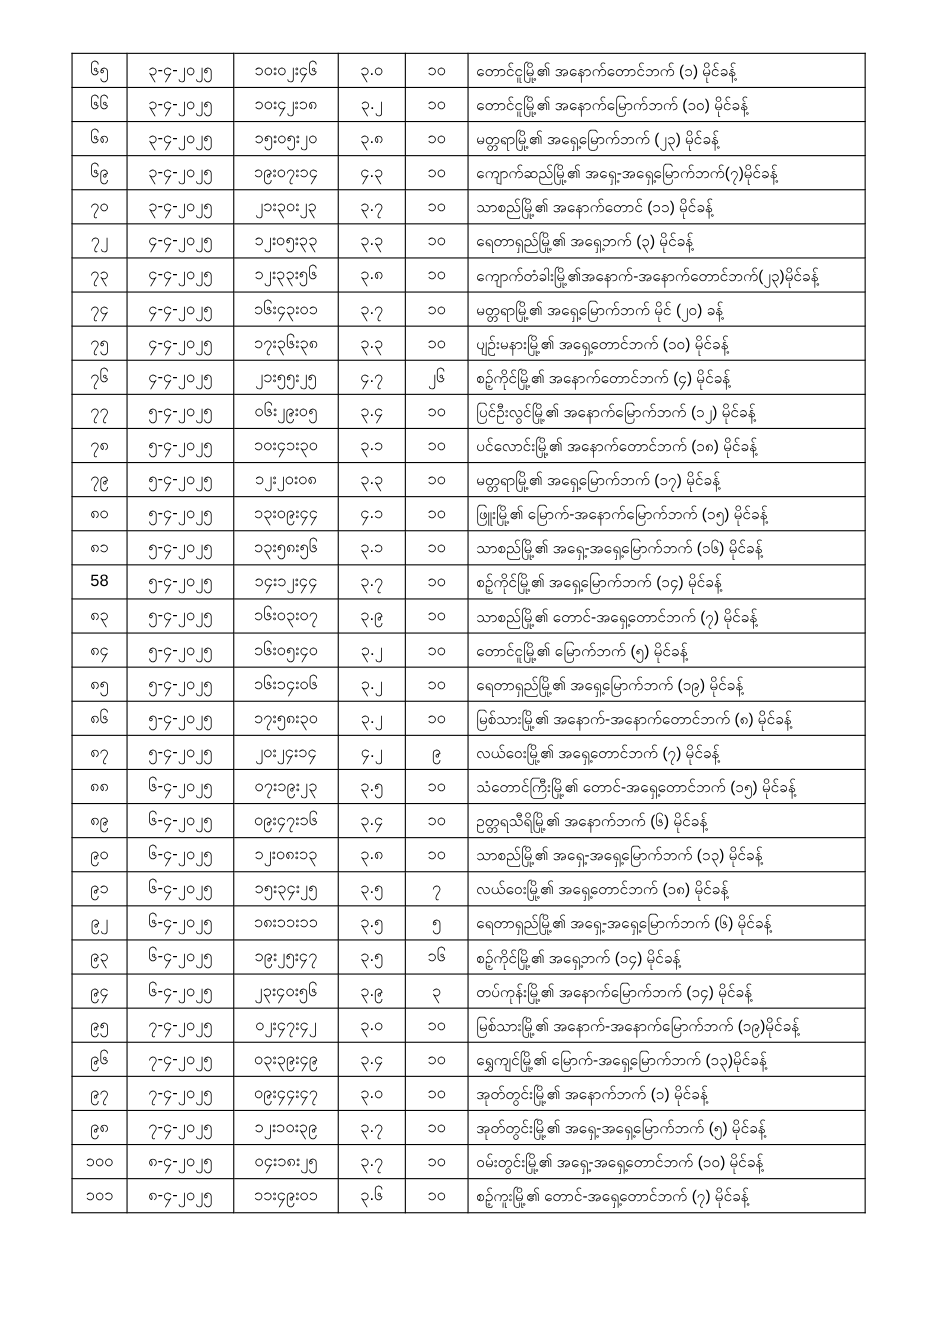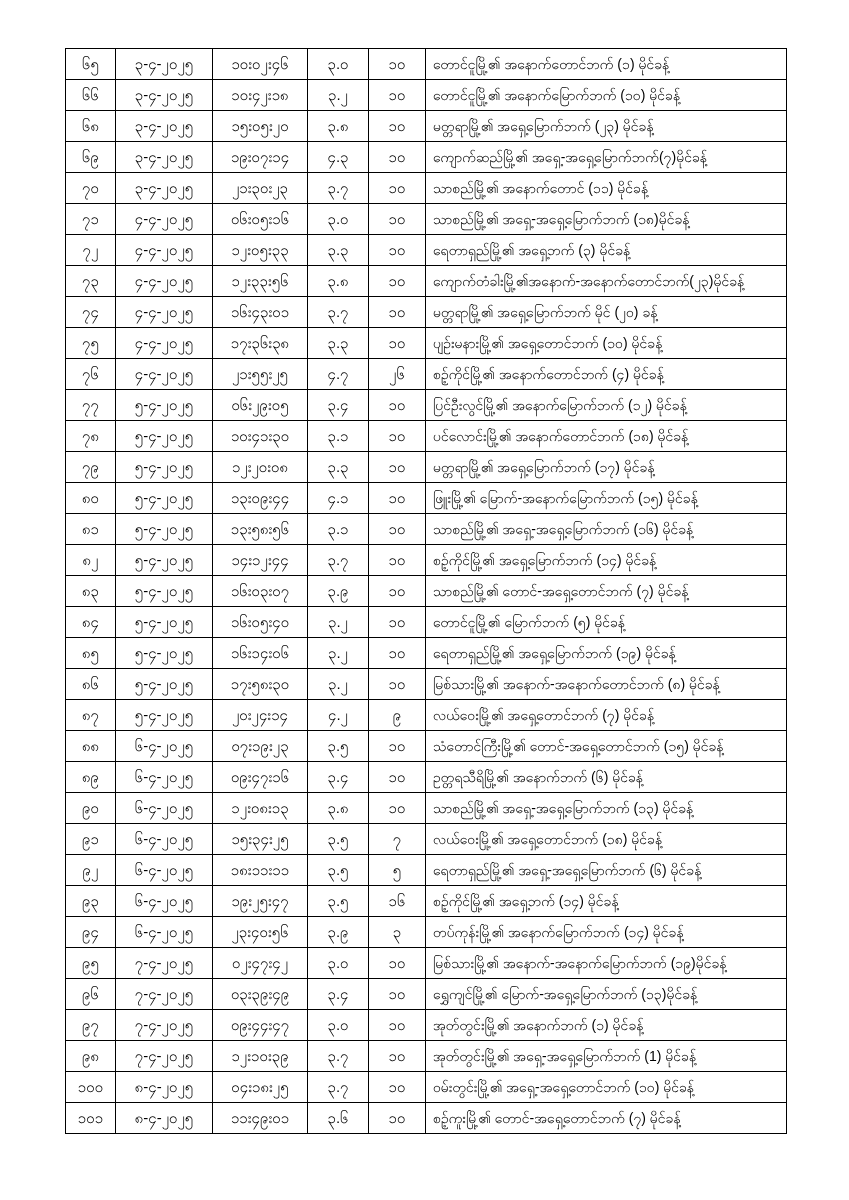--- a/index.html
+++ b/index.html
@@ -100,28 +100,20 @@
         </tr>
         <tr>
           <td>၇၀</td>
           <td>၃-၄-၂၀၂၅</td>
           <td>၂၁း၃၀း၂၃</td>
           <td>၃.၇</td>
           <td>၁၀</td>
           <td class="loc">သာစည်မြို့၏ အနောက်တောင် (၁၁) မိုင်ခန့်</td>
         </tr>
         <tr>
-          <td>၇၁</td>
-          <td>၄-၄-၂၀၂၅</td>
-          <td>၀၆း၀၅း၁၆</td>
-          <td>၃.၀</td>
-          <td>၁၀</td>
-          <td class="loc">သာစည်မြို့၏ အရှေ့-အရှေ့မြောက်ဘက် (၁၈)မိုင်ခန့်</td>
-        </tr>
-        <tr>
           <td>၇၂</td>
           <td>၄-၄-၂၀၂၅</td>
           <td>၁၂း၀၅း၃၃</td>
           <td>၃.၃</td>
           <td>၁၀</td>
           <td class="loc">ရေတာရှည်မြို့၏ အရှေ့ဘက် (၃) မိုင်ခန့်</td>
         </tr>
         <tr>
           <td>၇၃</td>
           <td>၄-၄-၂၀၂၅</td>
@@ -188,21 +180,21 @@
         </tr>
         <tr>
           <td>၈၁</td>
           <td>၅-၄-၂၀၂၅</td>
           <td>၁၃း၅၈း၅၆</td>
           <td>၃.၁</td>
           <td>၁၀</td>
           <td class="loc">သာစည်မြို့၏ အရှေ့-အရှေ့မြောက်ဘက် (၁၆) မိုင်ခန့်</td>
         </tr>
         <tr>
-          <td>၈၂</td>
+          <td>58</td>
           <td>၅-၄-၂၀၂၅</td>
           <td>၁၄း၁၂း၄၄</td>
           <td>၃.၇</td>
           <td>၁၀</td>
           <td class="loc">စဉ့်ကိုင်မြို့၏ အရှေ့မြောက်ဘက် (၁၄) မိုင်ခန့်</td>
         </tr>
         <tr>
           <td>၈၃</td>
           <td>၅-၄-၂၀၂၅</td>
           <td>၁၆း၀၃း၀၇</td>
@@ -321,21 +313,21 @@
           <td>၃.၀</td>
           <td>၁၀</td>
           <td class="loc">အုတ်တွင်းမြို့၏ အနောက်ဘက် (၁) မိုင်ခန့်</td>
         </tr>
         <tr>
           <td>၉၈</td>
           <td>၇-၄-၂၀၂၅</td>
           <td>၁၂း၁၀း၃၉</td>
           <td>၃.၇</td>
           <td>၁၀</td>
-          <td class="loc">အုတ်တွင်းမြို့၏ အရှေ့-အရှေ့မြောက်ဘက် (1) မိုင်ခန့်</td>
+          <td class="loc">အုတ်တွင်းမြို့၏ အရှေ့-အရှေ့မြောက်ဘက် (၅) မိုင်ခန့်</td>
         </tr>
         <tr>
           <td>၁၀၀</td>
           <td>၈-၄-၂၀၂၅</td>
           <td>၀၄း၁၈း၂၅</td>
           <td>၃.၇</td>
           <td>၁၀</td>
           <td class="loc">ဝမ်းတွင်းမြို့၏ အရှေ့-အရှေ့တောင်ဘက် (၁၀) မိုင်ခန့်</td>
         </tr>
         <tr>

